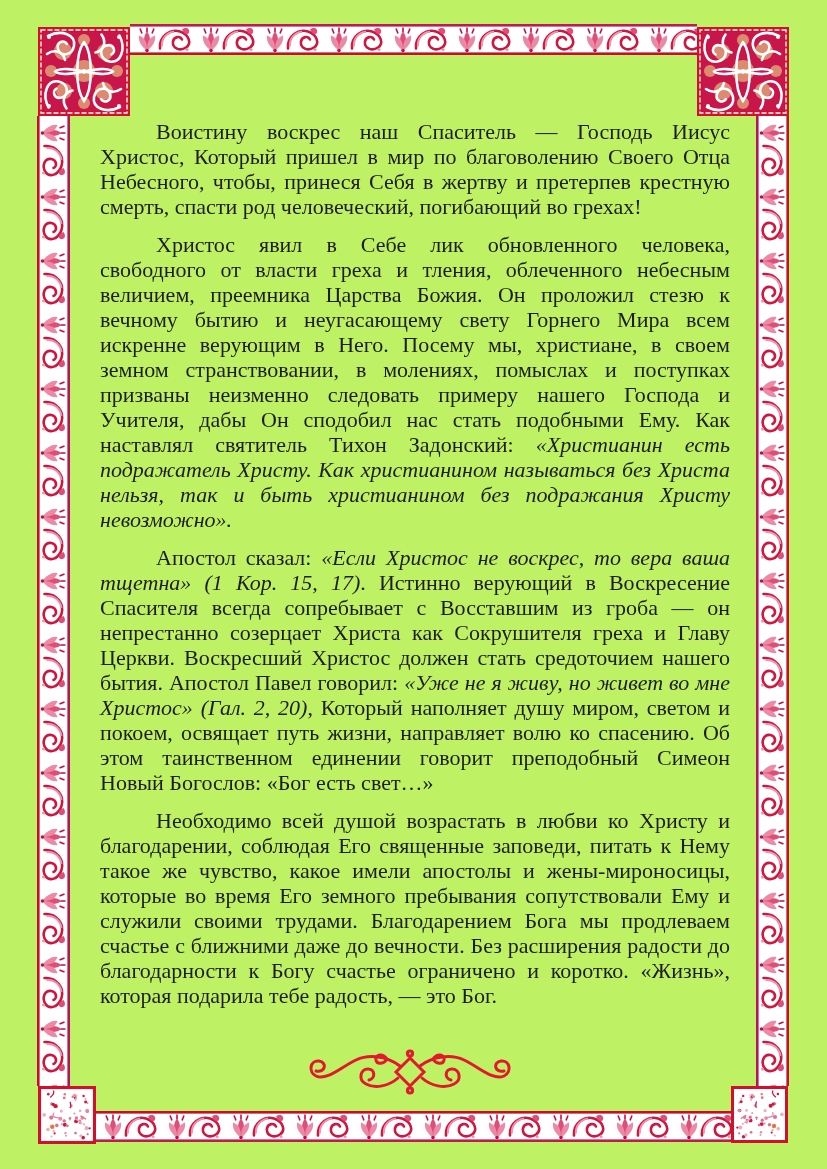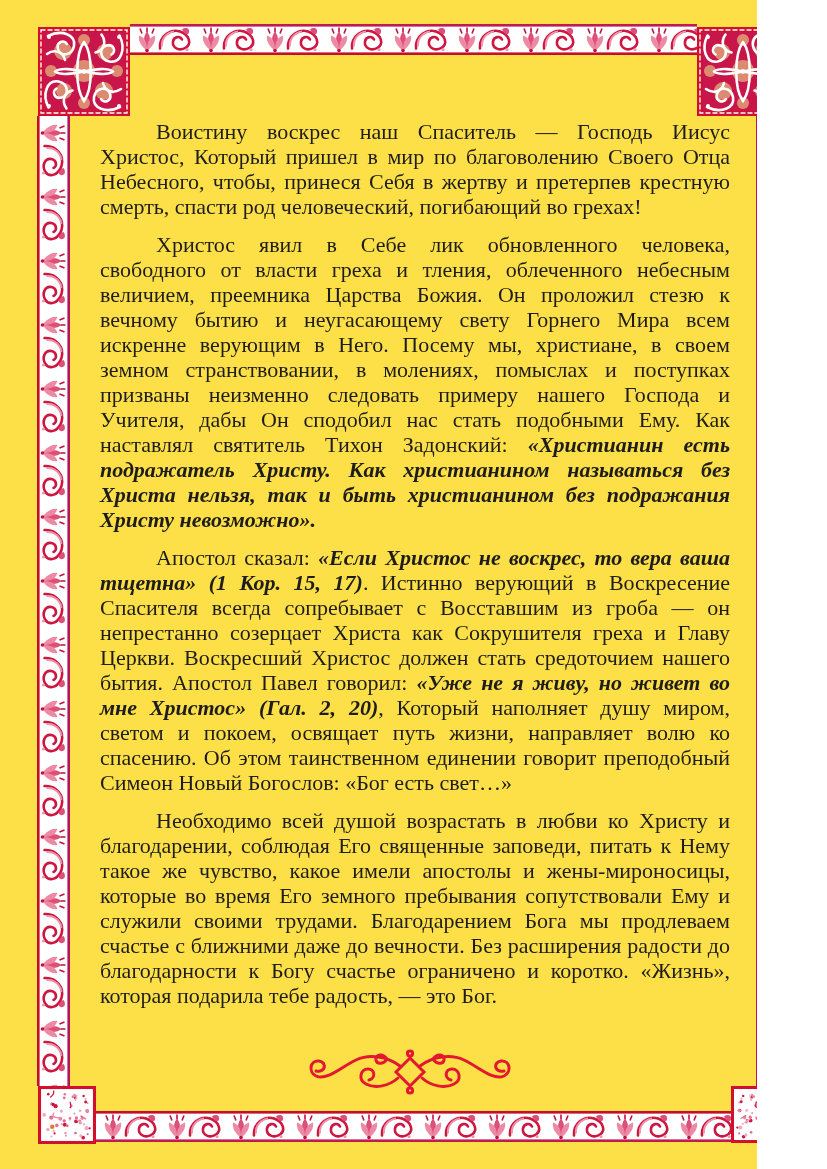--- a/index.html
+++ b/index.html
@@ -1,34 +1,34 @@
 <!DOCTYPE html>
 <html lang="ru"><head>
 <meta charset="utf-8">
 <style>
   html,body{margin:0;padding:0;background:#ffffff;}
-  .page{position:relative;width:757px;height:1169px;background:#fde047;overflow:hidden;
+  .page{position:relative;width:827px;height:1169px;background:#bef264;overflow:hidden;
         font-family:"Liberation Serif","DejaVu Serif",serif;}
   .orn{position:absolute;}
   
   #corner-tl{left:38px;top:27px;}
   #corner-tr{left:697px;top:27px;}
   #corner-bl{left:38px;top:1086px;}
   #corner-br{left:731px;top:1086px;}
   #band-top{left:130px;top:24px;}
   #band-bottom{left:96px;top:1111px;}
   #band-left{left:37px;top:116px;}
   #band-right{left:756px;top:116px;}
   #flourish{left:303px;top:1049px;}
   
   .text-block{position:absolute;left:100px;top:119px;width:630px;color:#1e1c1c;
               font-size:22px;line-height:25px;text-align:justify;}
   .text-block p{margin:0 0 13px 0;text-indent:56px;}
   .run{white-space:normal;}
-  .bi{font-weight:bold;font-style:italic;}
+  .bi{font-weight:normal;font-style:italic;}
 </style>
 </head>
 <body>
 
 <div class="page">
 
   <svg width="0" height="0" style="position:absolute" aria-hidden="true">
     <defs></defs>
     <g id="m-flower">
       <path d="M11,1 L11,6 M4,2 L6,7 M18,2 L16,7" stroke="#c40e3c" stroke-width="1.6" fill="none"></path>

